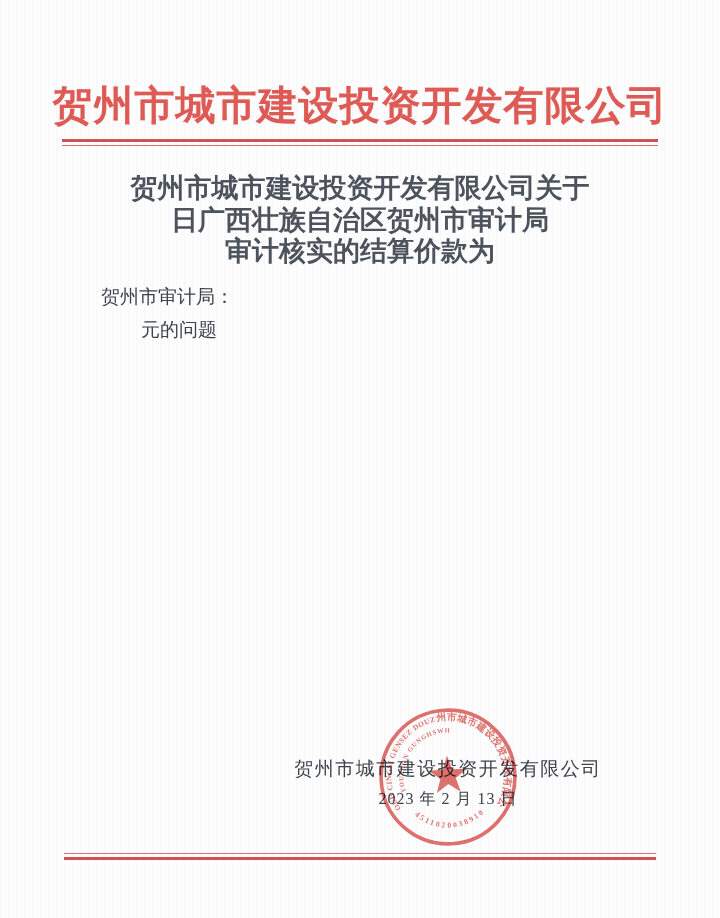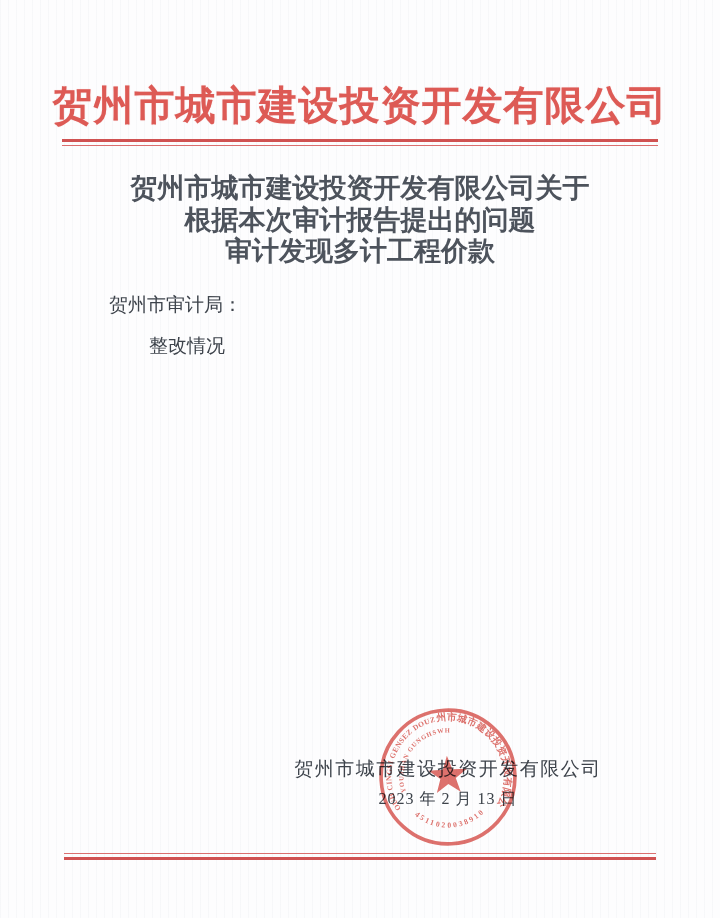--- a/index.html
+++ b/index.html
@@ -33,21 +33,21 @@
     font-size:27px;font-weight:bold;
     color:#4d535c;
     line-height:31.5px;
   }
   .body-text{
     position:absolute;top:279px;left:97px;width:527px;
     font-size:19px;line-height:28.8px;
     color:#3d434b;
     text-align:justify;
   }
-  .body-text p{margin:12px;}
+  .body-text p{margin:4px;}
   .indent{text-indent:2.1em;}
   .bold{font-weight:bold;color:#34393f;}
   .issue-heading{font-weight:bold;color:#34393f;}
   .signature{
     position:absolute;top:757px;left:287px;width:322px;
     text-align:center;color:#3d434b;
   }
   .signature .company{
     font-size:19px;letter-spacing:1.5px;line-height:24px;
   }
@@ -70,27 +70,27 @@
 <body>
 
 <div class="page">
 
   <div class="letterhead">贺州市城市建设投资开发有限公司</div>
 
   <div class="head-rule"></div>
 
   <h1 class="doc-title">
     <span>贺州市城市建设投资开发有限公司关于</span><br>
-    <span>根据本次审计报告提出的问题</span><br>
-    <span>审计发现多计工程价款</span>
+    <span>日广西壮族自治区贺州市审计局</span><br>
+    <span>审计核实的结算价款为</span>
   </h1>
 
   <div class="body-text">
     <p>贺州市审计局：</p>
-    <p class="indent">整改情况</p>
+    <p class="indent">元的问题</p>
   </div>
 
   <div class="signature">
     <div class="company">贺州市城市建设投资开发有限公司</div>
     <div class="date">2023 年 2 月 13 日</div>
   </div>
 
   <svg class="seal" viewBox="0 0 150 150" xmlns="http://www.w3.org/2000/svg">
     <defs>
       <path id="arcLatin" d="M 26.5,103 A 56,56 0 0 1 65.3,19.8" fill="none"></path>

